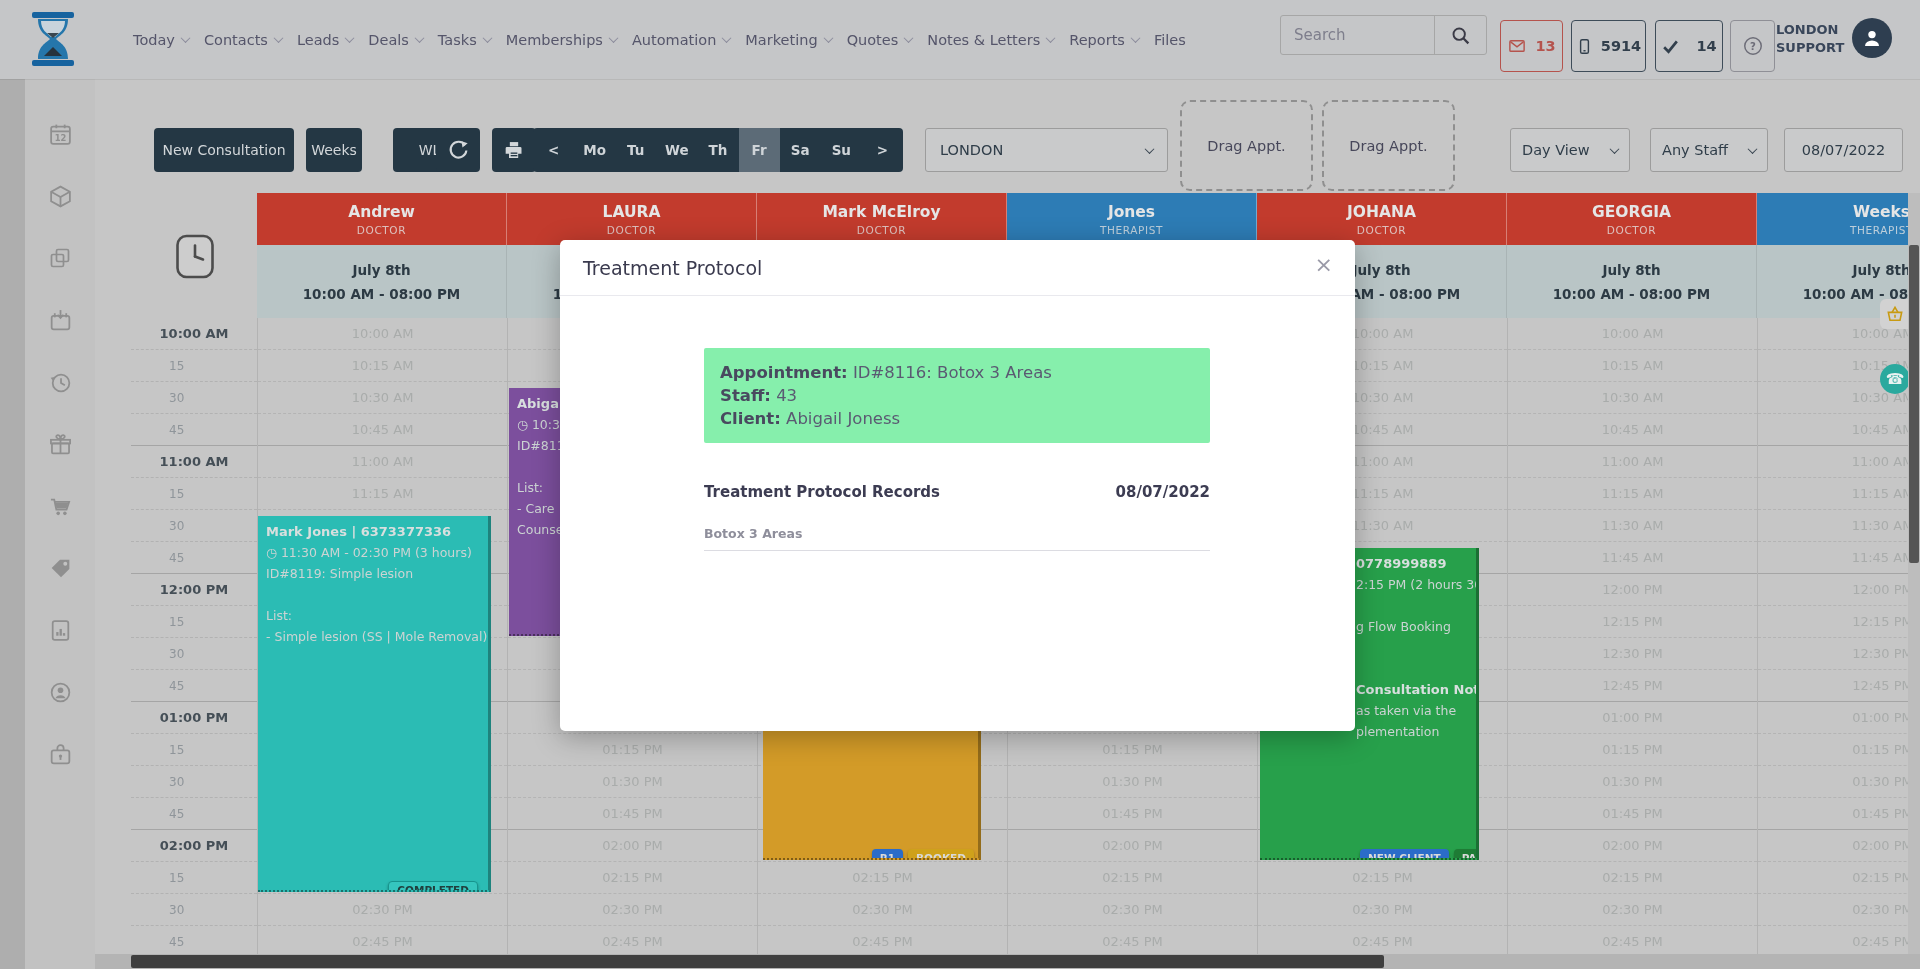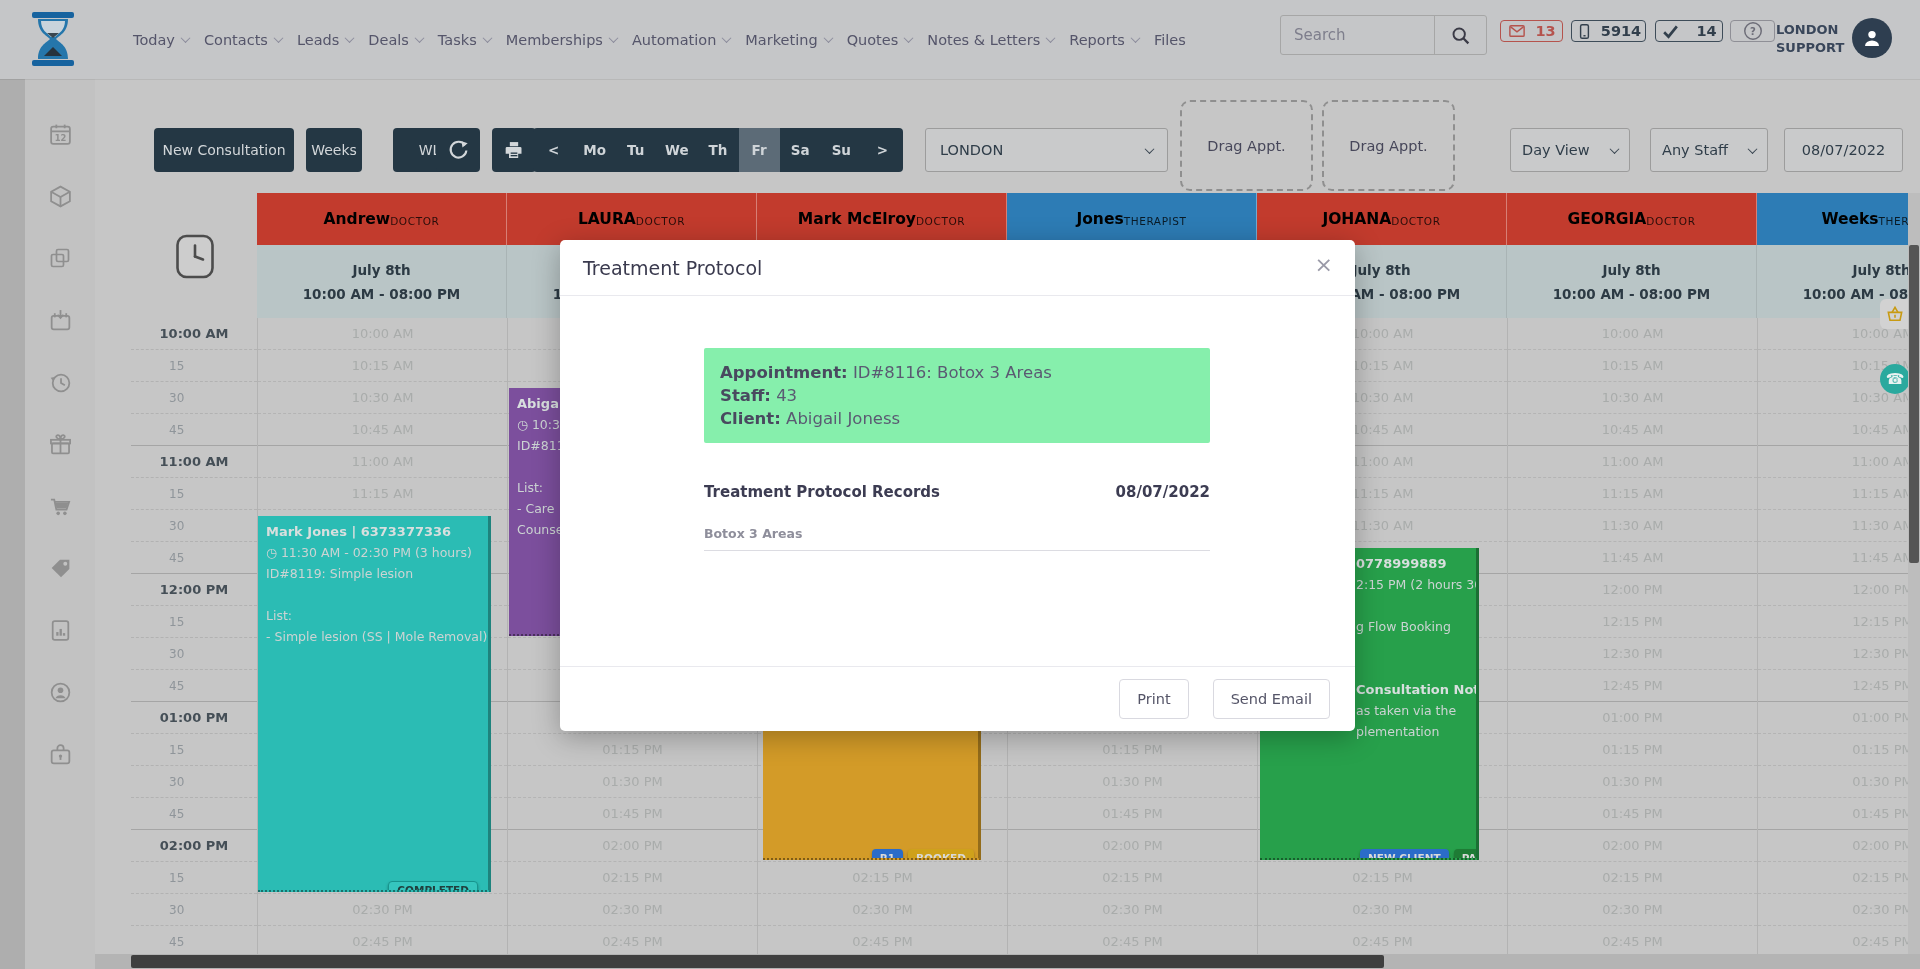--- a/index.html
+++ b/index.html
@@ -14,21 +14,21 @@
   .nav-item { display:flex; align-items:center; font-size:14.5px; color:#55556a; white-space:nowrap; cursor:default; }
   .chev { display:inline-block; width:7px; height:7px; border-right:1.7px solid #8c8c9c;
           border-bottom:1.7px solid #8c8c9c; transform:rotate(45deg) translate(-1px,-1px); margin-left:7px; }
   .search-box { position:absolute; left:1280px; top:15px; width:207px; height:40px; border:1px solid #a6a6a6;
                 border-radius:3px; display:flex; align-items:stretch; }
   .search-box input { flex:1; min-width:0; background:transparent; border:0; outline:0; padding:0 13px;
                       font-family:inherit; font-size:15px; color:#4c4c5c; }
   .search-box input::placeholder { color:#7e7e8c; }
   .search-btn { width:52px; border-left:1px solid #a6a6a6; display:flex; align-items:center;
                 justify-content:center; color:#3a3a46; }
-  .nav-badge { position:absolute; top:20px; height:22px; border:1.5px solid #3e4c59; border-radius:4px;
+  .nav-badge { position:absolute; top:20px; height:52px; border:1.5px solid #3e4c59; border-radius:4px;
                display:flex; align-items:center; justify-content:center; gap:8px; font-size:14.5px;
                font-weight:bold; color:#323f4c; }
   .nav-badge.red { border-color:#b5534d; color:#b5534d; }
   .nav-badge.gray { border-color:#8f8f96; color:#6d6d78; }
   .user-name { position:absolute; left:1776px; top:21px; width:72px; font-size:13px; font-weight:bold;
                color:#39465a; line-height:18px; }
   .avatar { position:absolute; left:1852px; top:18px; width:40px; height:40px; border-radius:50%;
             background:#2e3e50; display:flex; align-items:center; justify-content:center; }
 
   
@@ -52,22 +52,22 @@
   .sel-box .chev { border-color:#3a4652; }
   .drag-slot { position:absolute; top:100px; height:91px; width:133px; border:2px dashed #8f8f8f;
                border-radius:10px; display:flex; align-items:center; justify-content:center;
                font-size:14.5px; color:#47475a; }
 
   
   .cal-heads { position:absolute; left:131px; top:193px; right:0; height:125px; display:flex; overflow:hidden; }
   .time-head { width:126px; flex:none; position:relative; }
   .clock-badge { position:absolute; left:44px; top:40px; }
   .colwrap { width:250px; flex:none; }
-  .chead { height:52px; display:flex; flex-direction:row; align-items:center; justify-content:center;
-           color:#000000; border-right:1px solid rgba(255,255,255,.35); }
+  .chead { height:52px; display:flex; flex-direction:column; align-items:center; justify-content:center;
+           color:#e5e5e5; border-right:1px solid rgba(255,255,255,.35); }
   .chead.red { background:#c23b2d; } .chead.blue { background:#2d7cb5; }
   .chead .nm { font-size:15.5px; font-weight:bold; white-space:nowrap; }
   .chead .rl { font-size:10.5px; letter-spacing:.6px; opacity:.78; margin-top:3px; }
   .csub { height:73px; background:#b9c5c6; border-right:1px solid #a9b4b5; display:flex; flex-direction:column;
           align-items:center; justify-content:center; gap:8px; color:#2c3a44; font-size:13.5px;
           font-weight:bold; white-space:nowrap; }
   .cal-body { position:absolute; left:131px; top:318px; right:0; height:636px; display:flex; overflow:hidden; }
   .time-body { width:126px; flex:none; }
   .trow { height:32px; border-bottom:1px dashed #b2b2b2; display:flex; align-items:center;
           justify-content:center; font-size:12px; color:#8f959a; }
@@ -741,17 +741,13 @@
         <b>Client:</b>
         <span>Abigail Joness</span>
       </div>
     </div>
     <div class="m-records">
       <span>Treatment Protocol Records</span>
       <span>08/07/2022</span>
     </div>
     <div class="m-item">Botox 3 Areas</div>
   </div>
-  <div class="m-foot">
-    <button class="m-btn">Print</button>
-    <button class="m-btn">Send Email</button>
-  </div>
 </div>
 
 </body></html>

